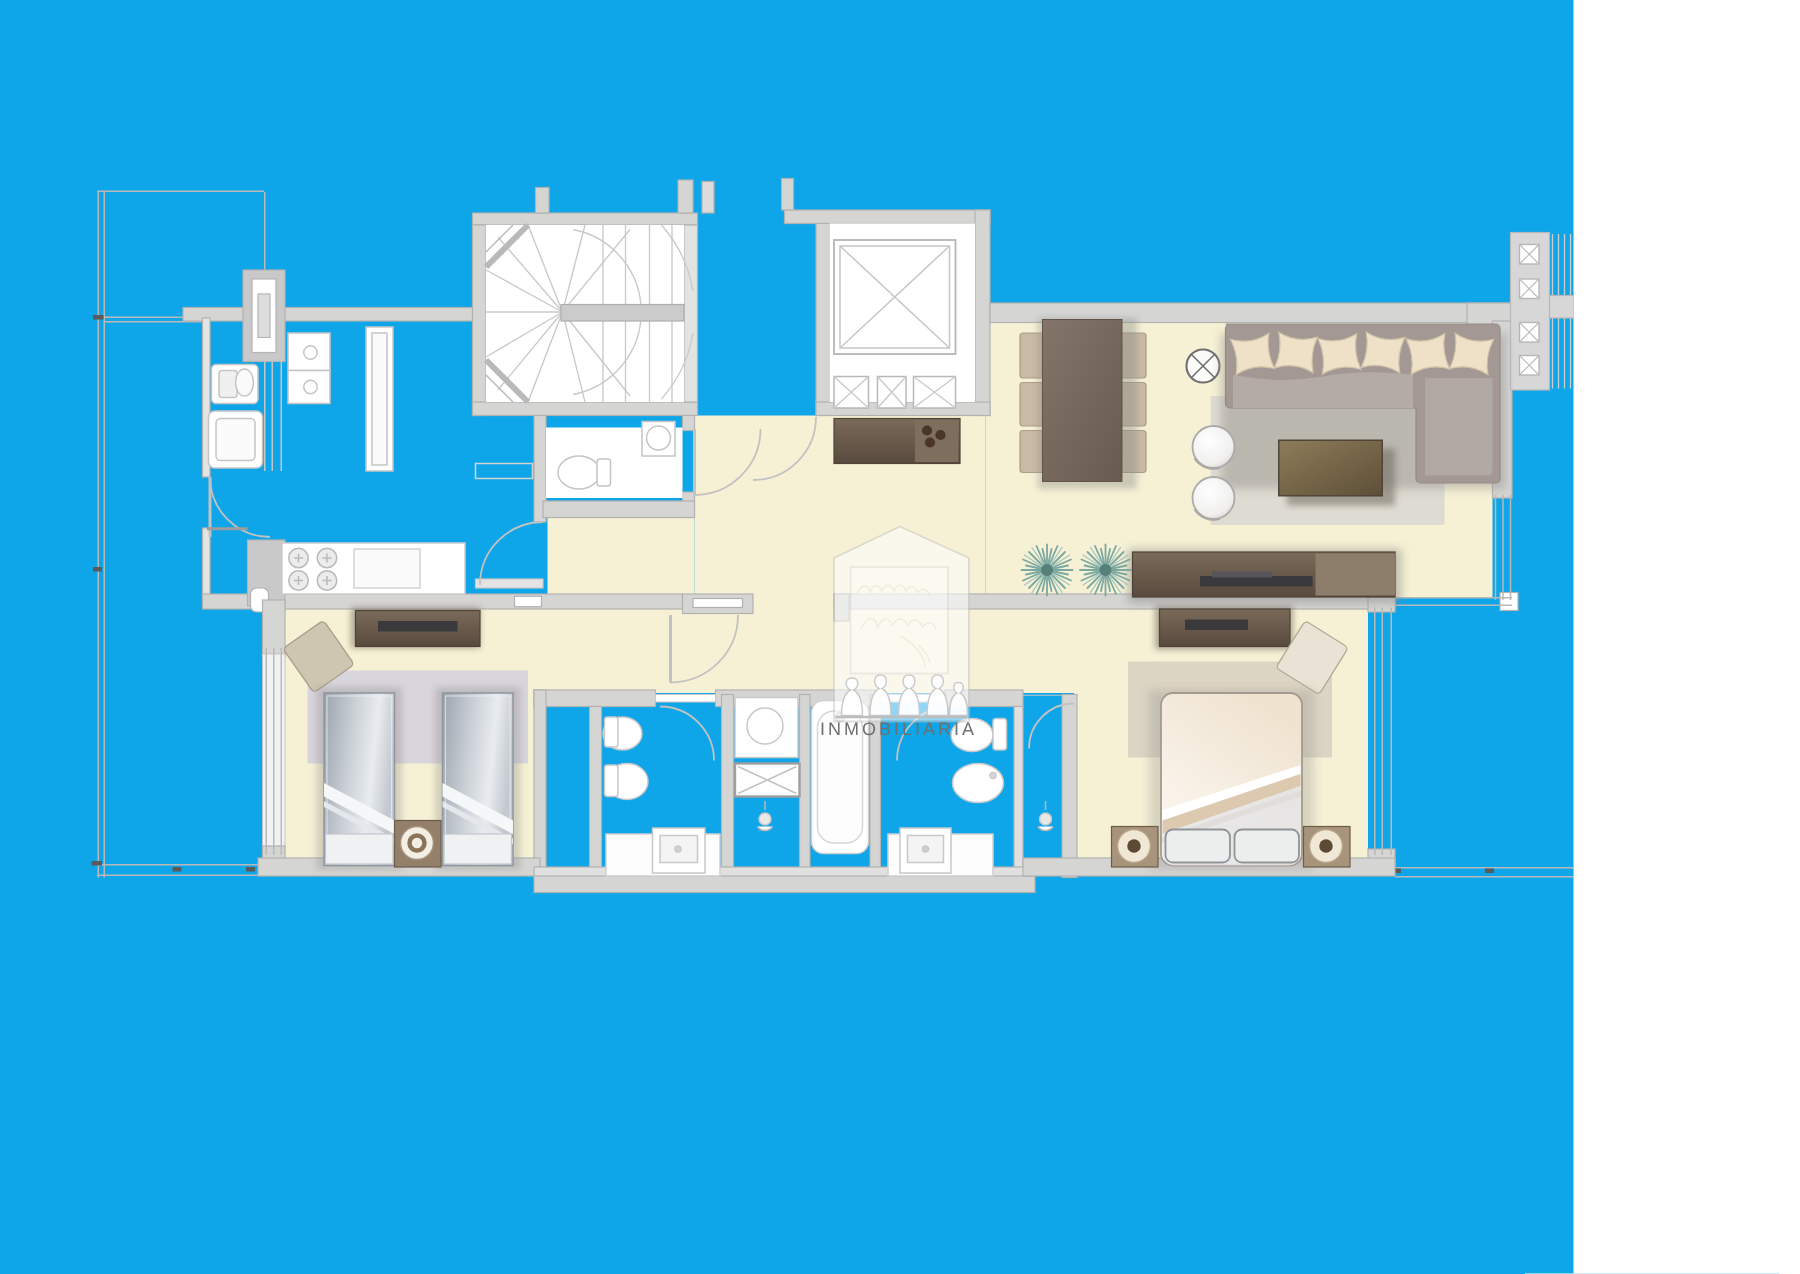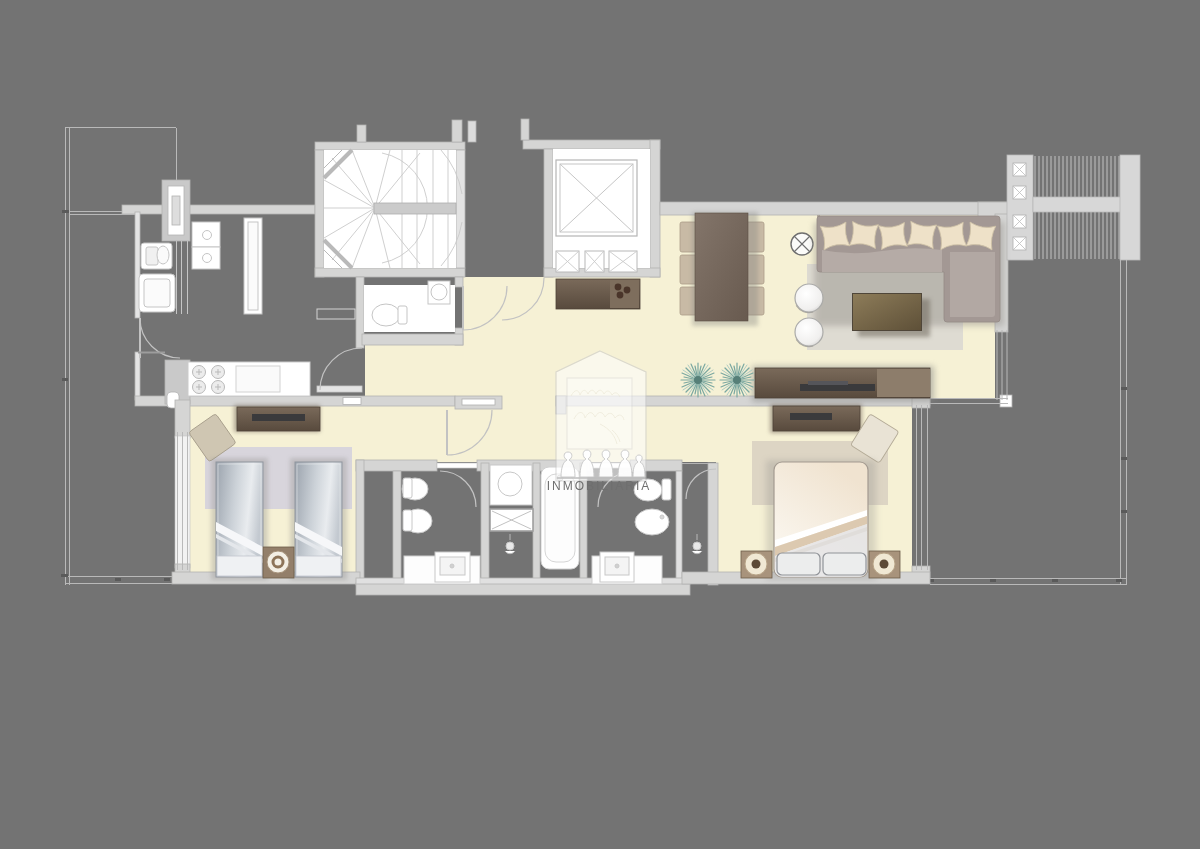--- a/index.html
+++ b/index.html
@@ -1,16 +1,16 @@
 <!DOCTYPE html>
 <html><head>
 <meta charset="utf-8">
 <style>
   html,body{margin:0;padding:0;background:#ffffff;}
-  .page{width:1200px;height:849px;position:relative;overflow:hidden;background:#737373;
+  .page{width:1049px;height:849px;position:relative;overflow:hidden;background:#0ea5e9;
         font-family:"Liberation Sans",sans-serif;}
 </style>
 </head>
 <body>
 <div class="page">
 <svg style="filter:blur(0.45px)" width="1200" height="849" viewBox="0 0 1200 849">
 <defs>
   <linearGradient id="gSofa" x1="0" y1="0" x2="0" y2="1">
     <stop offset="0" stop-color="#c3b9b4"></stop>
           <stop offset="1" stop-color="#a39890"></stop>

